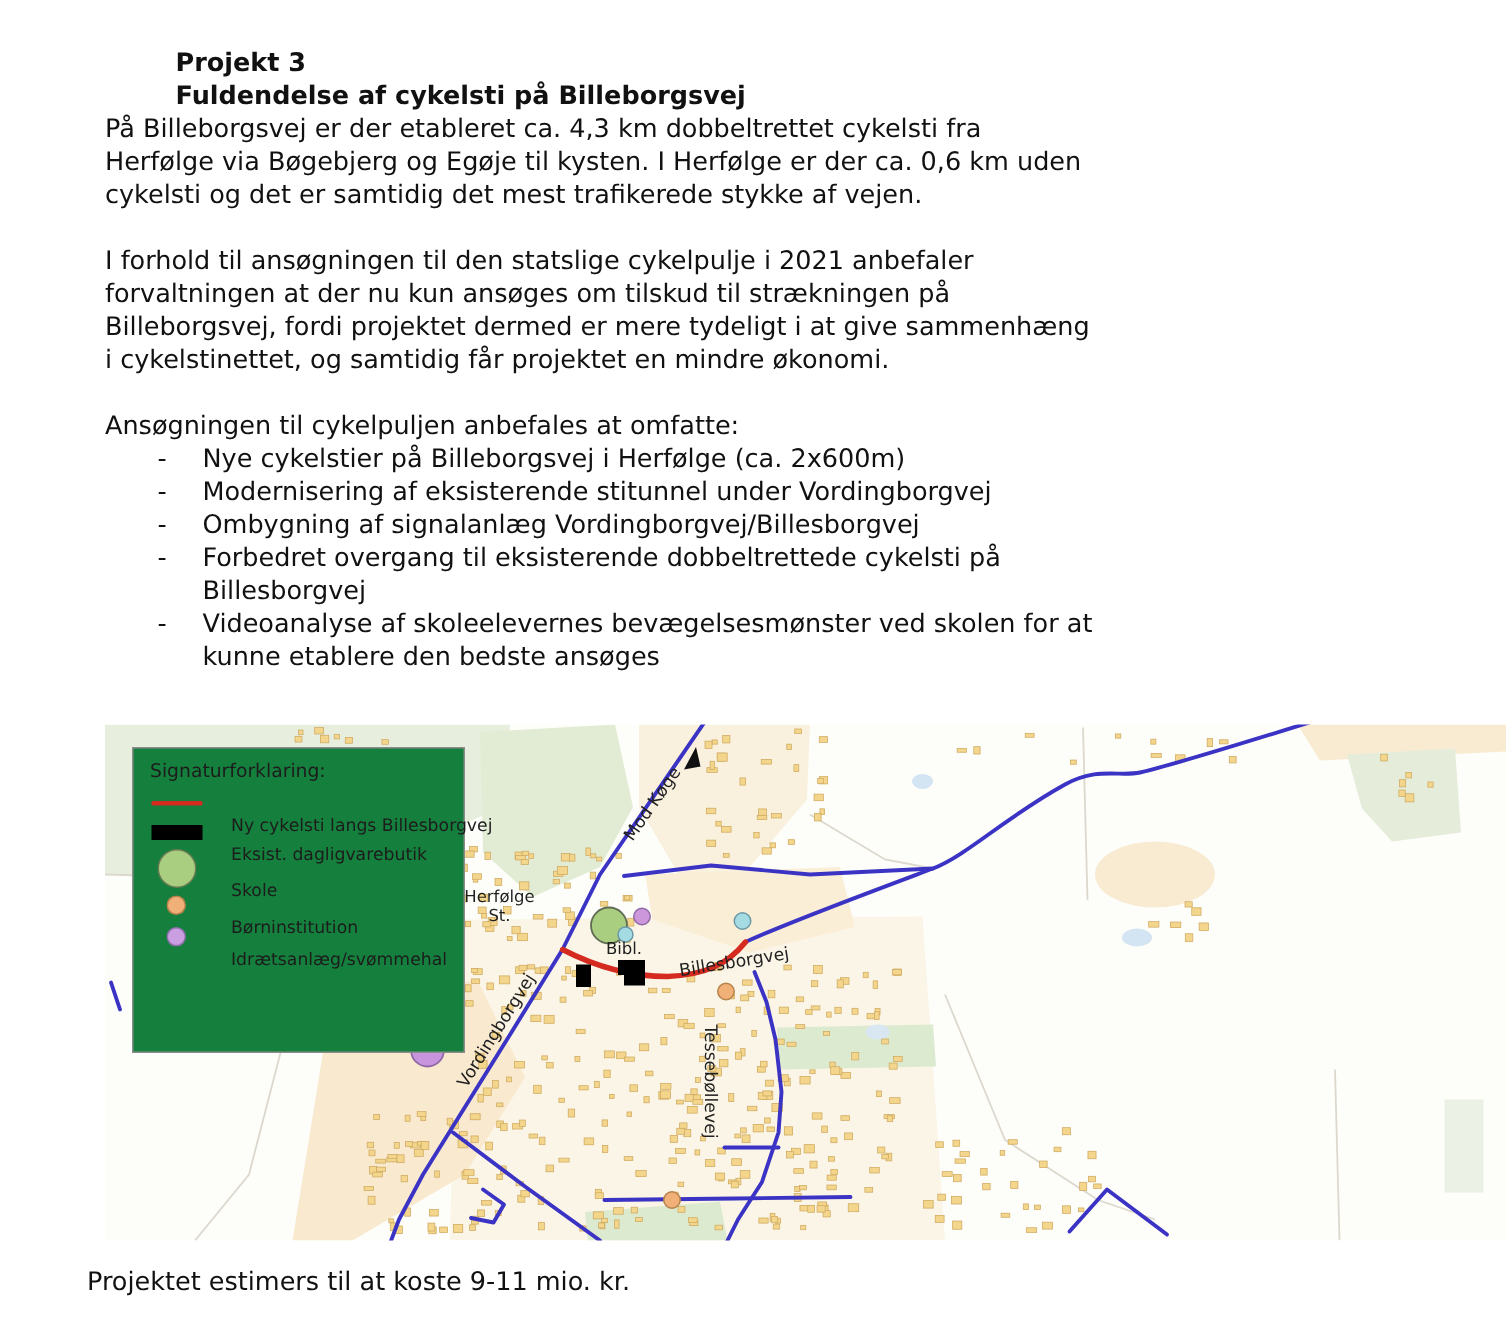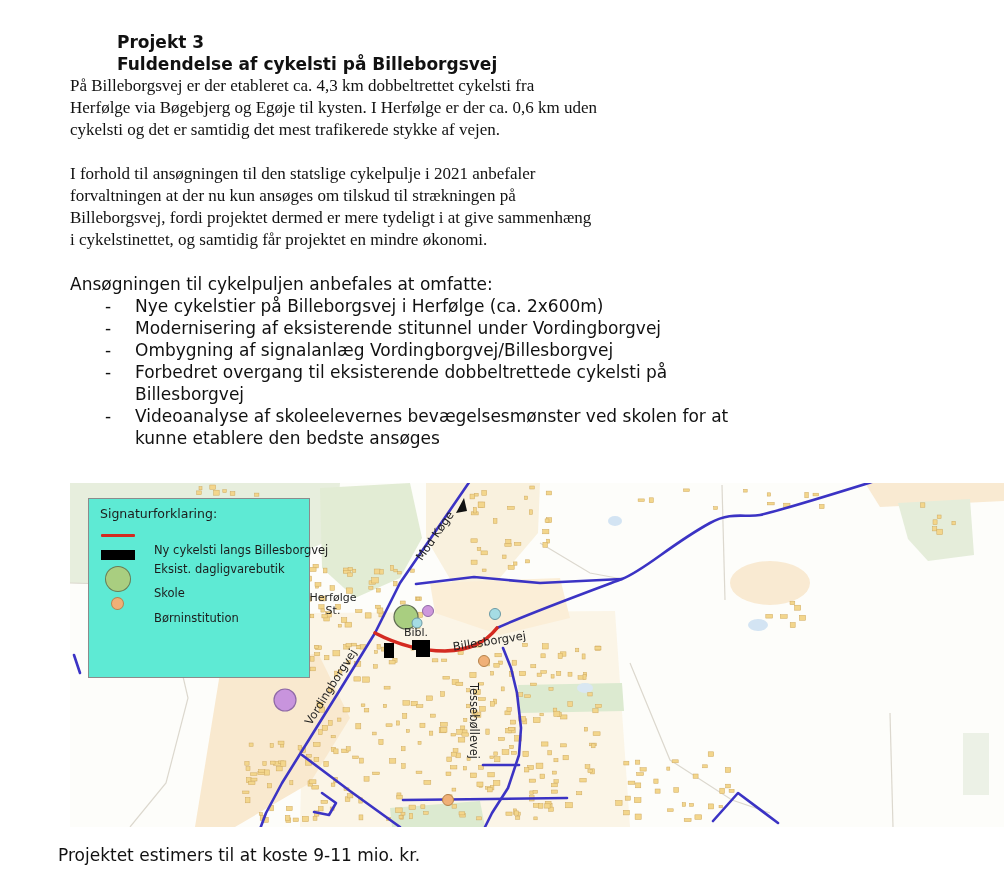--- a/index.html
+++ b/index.html
@@ -1,35 +1,35 @@
 <!DOCTYPE html>
 <html><head>
 <meta charset="utf-8">
 <style>
   html,body{margin:0;padding:0;background:#ffffff;}
   body{width:1004px;height:882px;position:relative;overflow:hidden;
        font-family:"DejaVu Sans","Liberation Sans",sans-serif;color:#111;}
   .doc-text{position:absolute;left:70px;top:31px;width:700px;
             font-size:17px;line-height:22px;}
   .b{font-weight:bold;margin-left:47px;}
-  .para{white-space:pre-line;font-family:Liberation Serif, serif;}
+  .para{white-space:pre-line;}
   .gap{height:22px;}
   .bullet{display:flex;padding-left:35px;}
   .bullet .marker{width:30px;flex:none;}
   .bullet .btext{white-space:pre-line;}
   .closing{position:absolute;left:58px;top:844px;font-size:17px;line-height:22px;}
 
   
   .map{position:absolute;left:70px;top:483px;width:934px;height:344px;}
   .map svg{position:absolute;left:0;top:0;}
   .map text{font-family:"DejaVu Sans","Liberation Sans",sans-serif;fill:#1f1f1f;}
 
   
-  .legend{position:absolute;left:18px;top:15px;width:222px;height:180px;
-          box-sizing:border-box;background:#5eead4;border:1px solid #8c8c8c;
+  .legend{position:absolute;left:18px;top:15px;width:222px;height:204px;
+          box-sizing:border-box;background:#15803d;border:1px solid #8c8c8c;
           padding:7px 9px 4px 9px;font-size:11.5px;color:#1c1c1c;}
   .lg-title{font-size:12.5px;margin:0 0 5px 2px;}
   .lg-row{display:flex;align-items:center;height:19px;}
   .lg-row.big{height:29px;}
   .lg-sw{width:56px;flex:none;display:flex;align-items:center;justify-content:flex-start;}
   .sw-line{width:34px;height:3px;margin-left:3px;border-radius:1px;}
   .sw-line.red{background:#d42a20;}
   .sw-line.blue{background:#3b33c4;height:2.5px;}
   .sw-rect{width:34px;height:10px;margin-left:3px;background:#000;}
   .sw-circ{border-radius:50%;box-sizing:border-box;}
@@ -590,16 +590,22 @@
           <span class="sw-circ skole"></span>
         </span>
       <span class="lg-label">Skole</span>
     </div>
     <div class="lg-row" style="height:21px">
       <span class="lg-sw">
           <span class="sw-circ inst"></span>
         </span>
       <span class="lg-label">Børninstitution</span>
     </div>
+    <div class="lg-row" style="height:21px">
+      <span class="lg-sw">
+          <span class="sw-circ sport"></span>
+        </span>
+      <span class="lg-label">Idrætsanlæg/svømmehal</span>
+    </div>
   </div>
 </div>
 
 <div class="closing">Projektet estimers til at koste 9-11 mio. kr.</div>
 
 </body></html>

